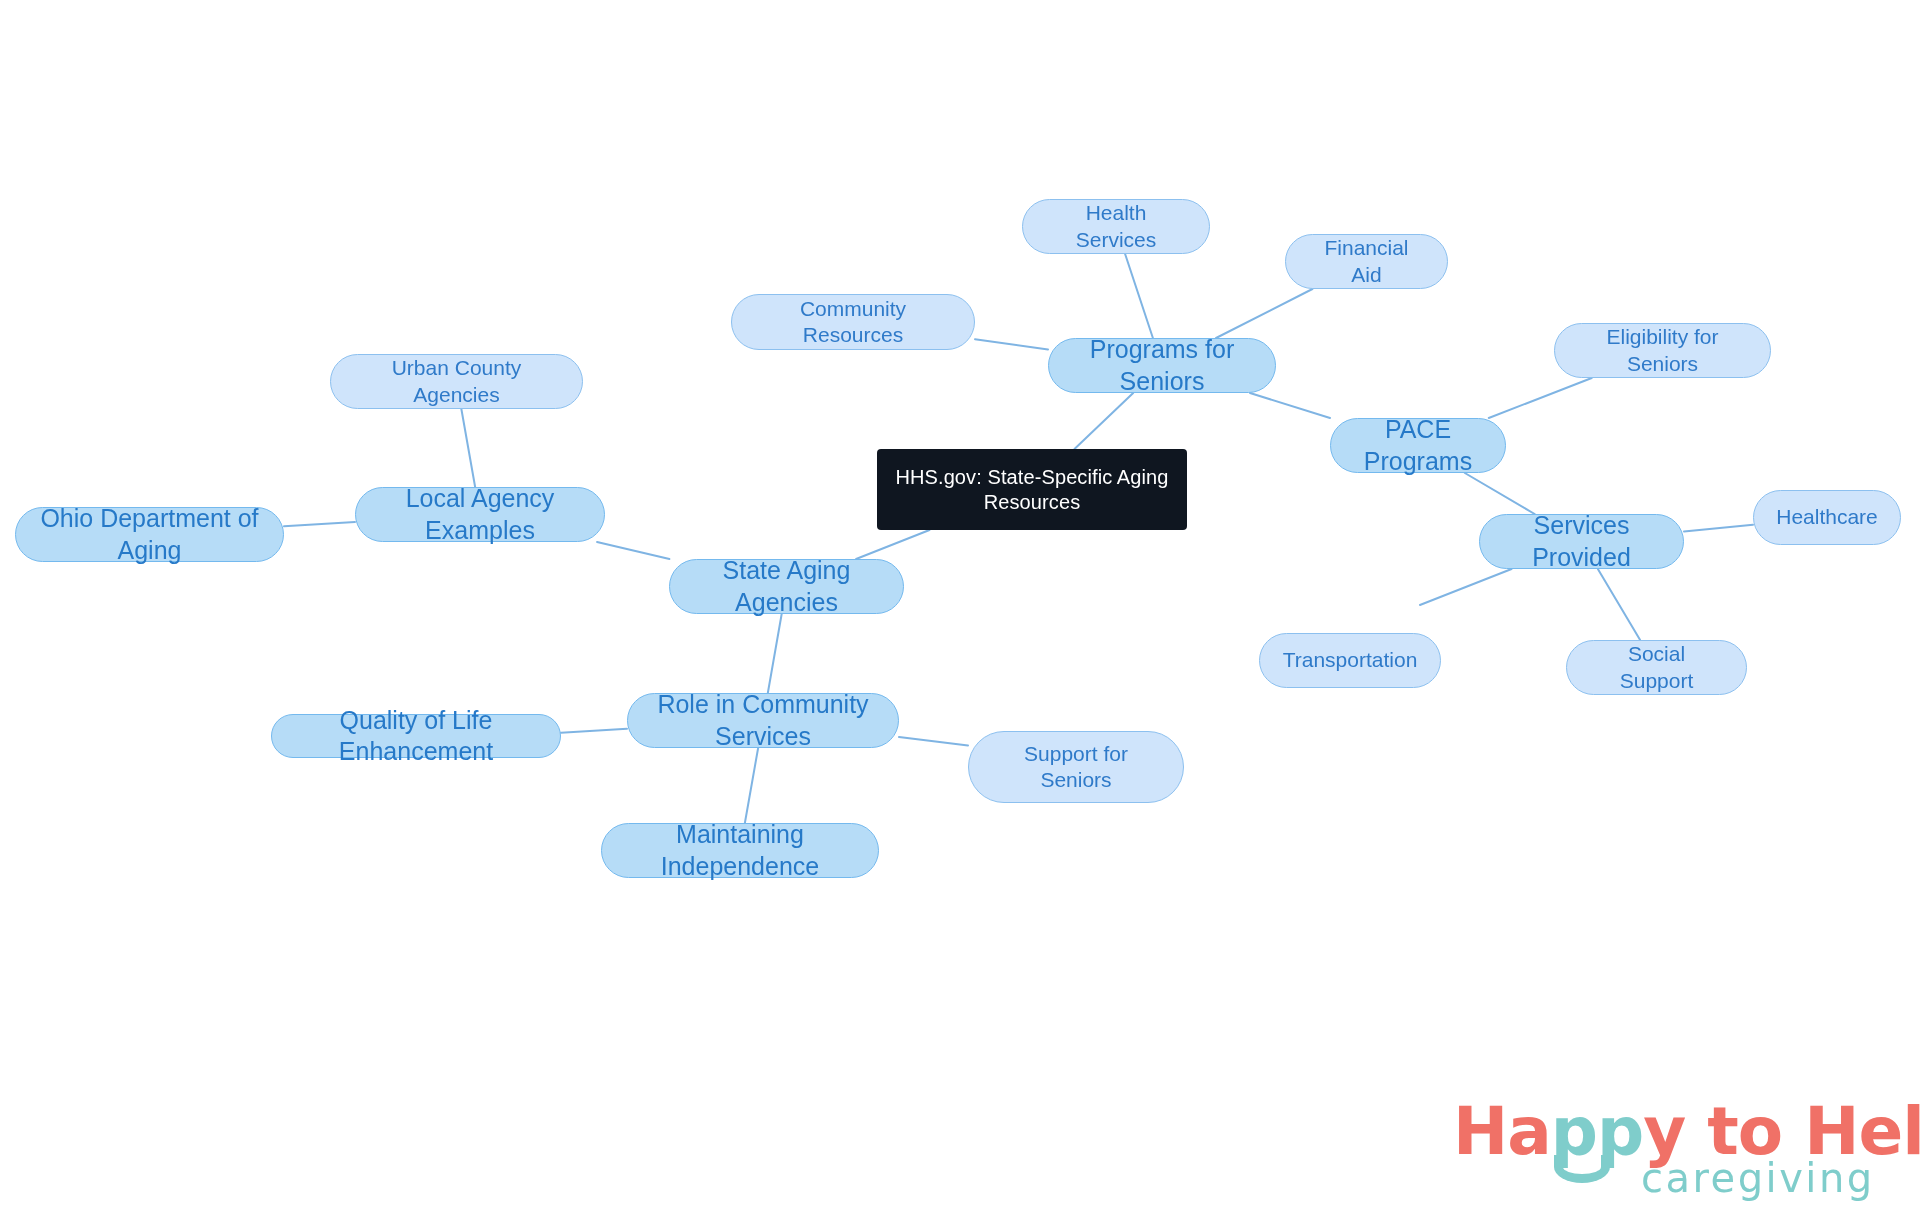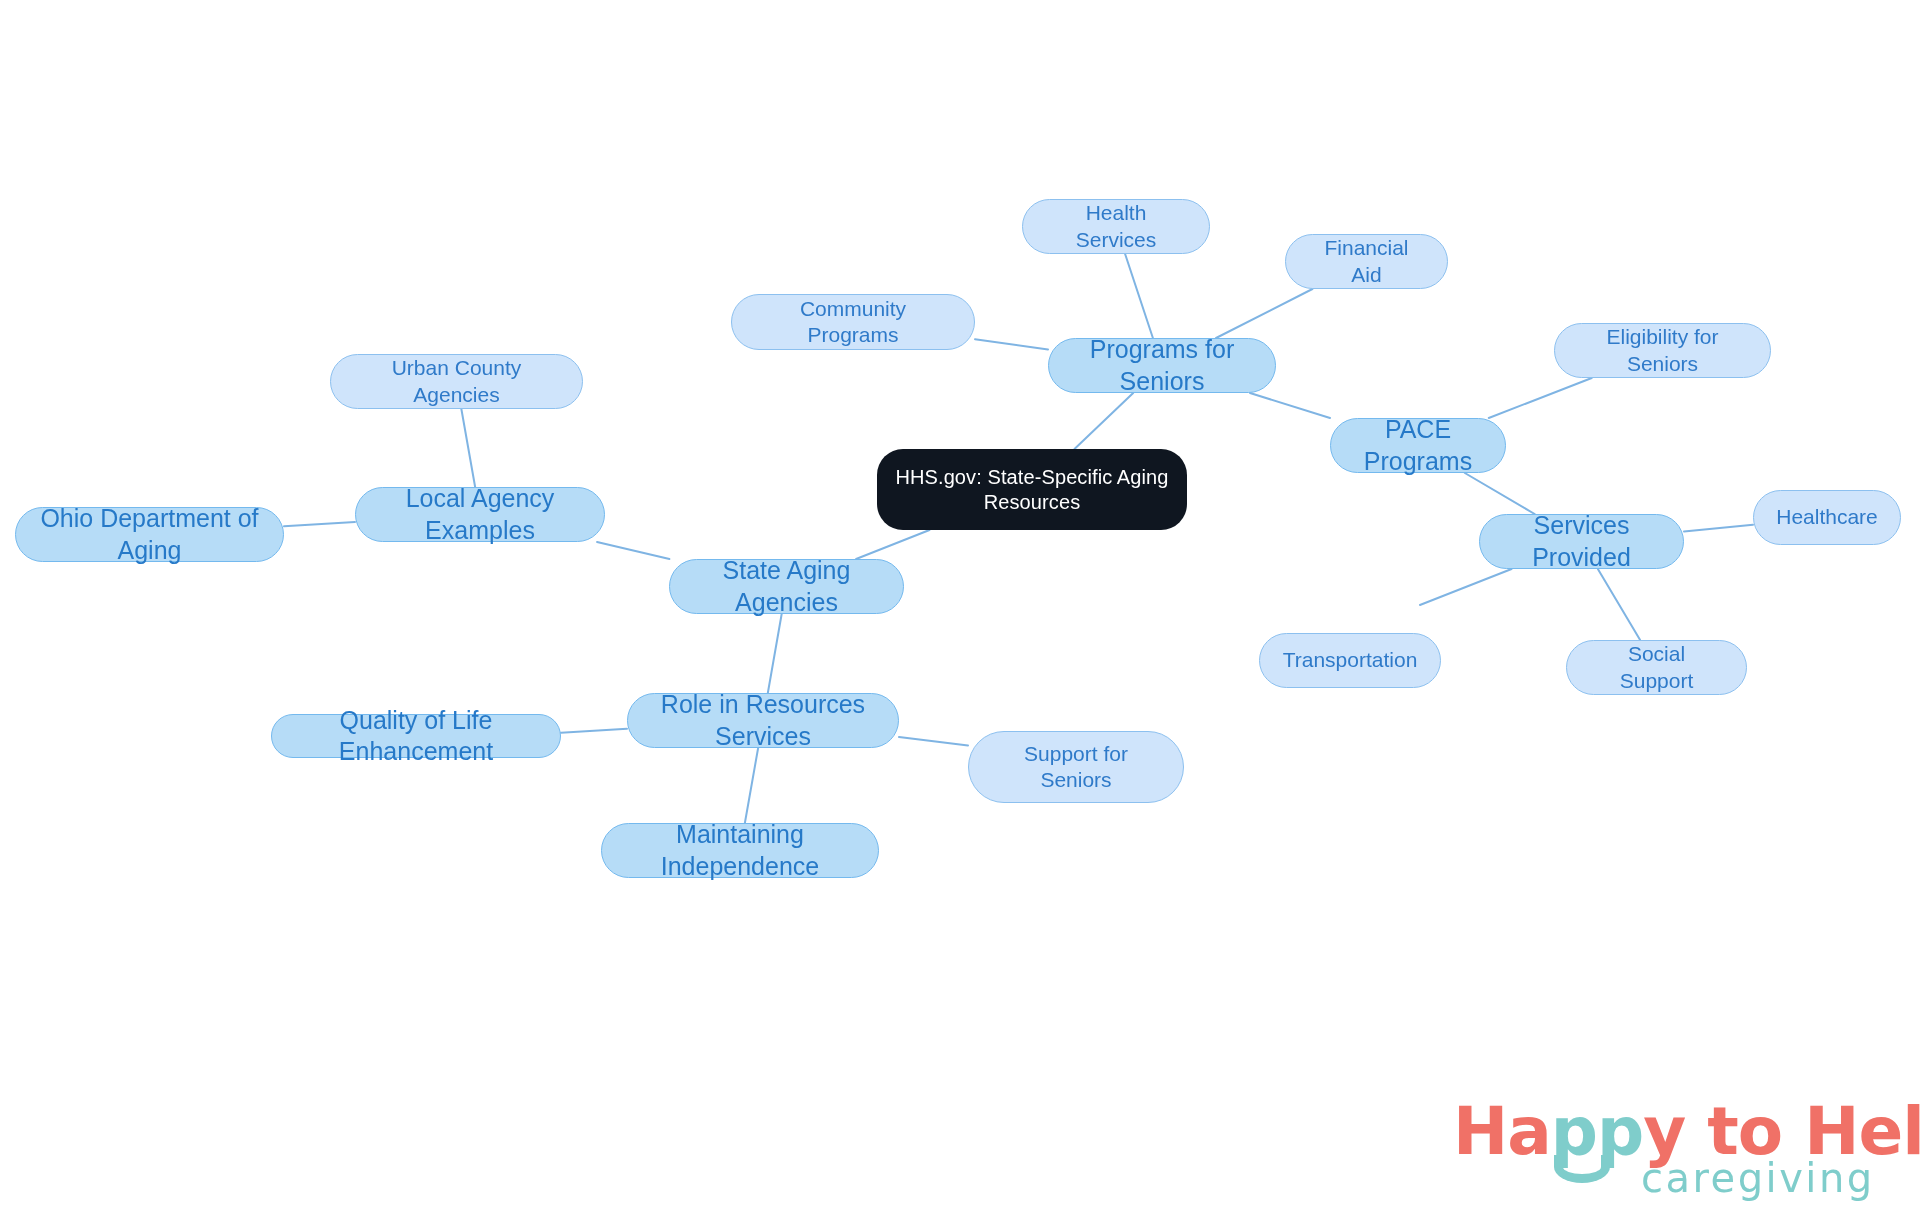--- a/index.html
+++ b/index.html
@@ -31,21 +31,21 @@
     justify-content: center;
     text-align: center;
     border-radius: 999px;
     line-height: 1.25;
     white-space: pre-line;
   }
   .node.root {
     background: #0f1620;
     color: #ffffff;
     border: none;
-    border-radius: 26px;
+    border-radius: 4px;
     font-size: 20px;
     letter-spacing: 0.1px;
     padding: 0 14px;
   }
   .node.branch {
     background: #b6dcf7;
     border: 1.4px solid #74b9ee;
     color: #2679c8;
     font-size: 25px;
     padding: 0 22px;
@@ -124,33 +124,33 @@
       <line x1="627" y1="728.7305475504322" x2="561" y2="732.7247838616714" stroke="#7fb4e3" stroke-width="2" stroke-linecap="round"></line>
       <line x1="899" y1="737.0111821086261" x2="968" y2="745.388178913738" stroke="#7fb4e3" stroke-width="2" stroke-linecap="round"></line>
       <line x1="758.1346153846154" y1="748" x2="744.8653846153846" y2="823" stroke="#7fb4e3" stroke-width="2" stroke-linecap="round"></line>
     </svg>
 
   <div id="nodes">
       <div class="node root" style="left: 877px; top: 449px; width: 310px; height: 81px;">HHS.gov: State-Specific Aging
 Resources</div>
       <div class="node branch" style="left: 1048px; top: 338px; width: 228px; height: 55px;">Programs for Seniors</div>
       <div class="node leaf" style="left: 1022px; top: 199px; width: 188px; height: 55px;">Health Services</div>
-      <div class="node leaf" style="left: 731px; top: 294px; width: 244px; height: 56px;">Community Programs</div>
+      <div class="node leaf" style="left: 731px; top: 294px; width: 244px; height: 56px;">Community Resources</div>
       <div class="node leaf" style="left: 1285px; top: 234px; width: 163px; height: 55px;">Financial Aid</div>
       <div class="node branch" style="left: 1330px; top: 418px; width: 176px; height: 55px;">PACE Programs</div>
       <div class="node leaf" style="left: 1554px; top: 323px; width: 217px; height: 55px;">Eligibility for Seniors</div>
       <div class="node branch" style="left: 1479px; top: 514px; width: 205px; height: 55px;">Services Provided</div>
       <div class="node leaf" style="left: 1753px; top: 490px; width: 148px; height: 55px;">Healthcare</div>
       <div class="node leaf" style="left: 1259px; top: 605px; width: 182px; height: 55px; margin-top: 28px;">Transportation</div>
       <div class="node leaf" style="left: 1566px; top: 640px; width: 181px; height: 55px;">Social Support</div>
       <div class="node branch" style="left: 669px; top: 559px; width: 235px; height: 55px;">State Aging Agencies</div>
       <div class="node branch" style="left: 355px; top: 487px; width: 250px; height: 55px;">Local Agency Examples</div>
       <div class="node leaf" style="left: 330px; top: 354px; width: 253px; height: 55px;">Urban County Agencies</div>
       <div class="node branch" style="left: 15px; top: 507px; width: 269px; height: 55px;">Ohio Department of Aging</div>
-      <div class="node branch" style="left: 627px; top: 693px; width: 272px; height: 55px;">Role in Resources Services</div>
+      <div class="node branch" style="left: 627px; top: 693px; width: 272px; height: 55px;">Role in Community Services</div>
       <div class="node branch" style="left: 271px; top: 714px; width: 290px; height: 44px;">Quality of Life Enhancement</div>
       <div class="node leaf" style="left: 968px; top: 731px; width: 216px; height: 72px;">Support for Seniors</div>
       <div class="node branch" style="left: 601px; top: 823px; width: 278px; height: 55px;">Maintaining Independence</div>
     </div>
 
   <div id="logo">
     <div class="wordmark"><span>Ha</span><span class="teal">pp</span><span>y</span><span> to Help</span></div>
     <div class="smile"></div>
     <div class="sub">caregiving</div>
   </div>

